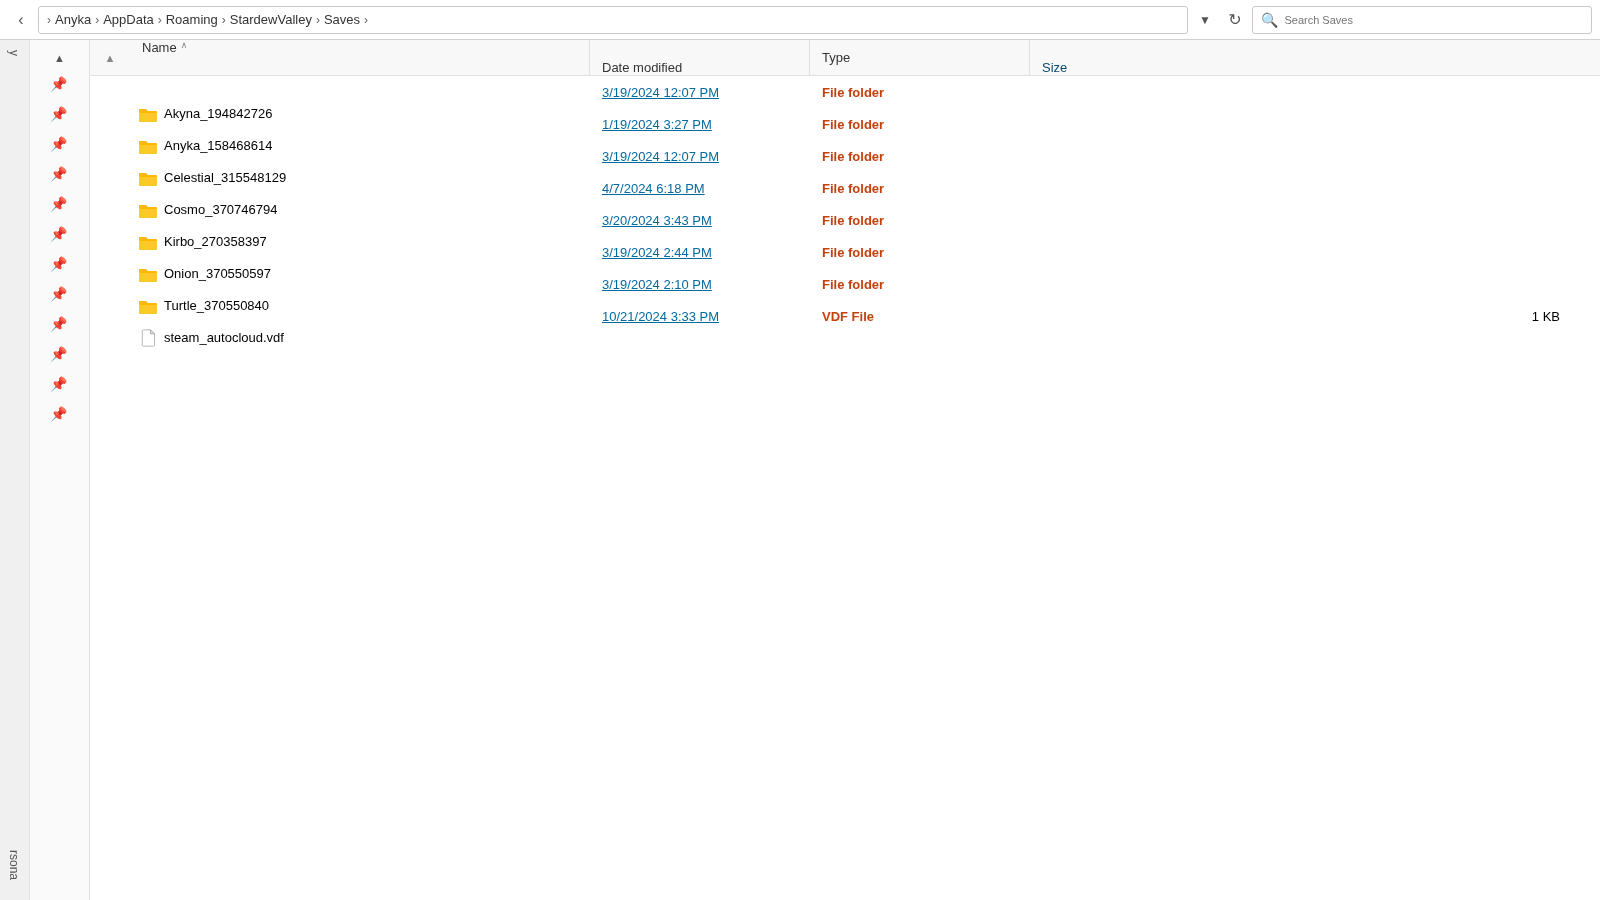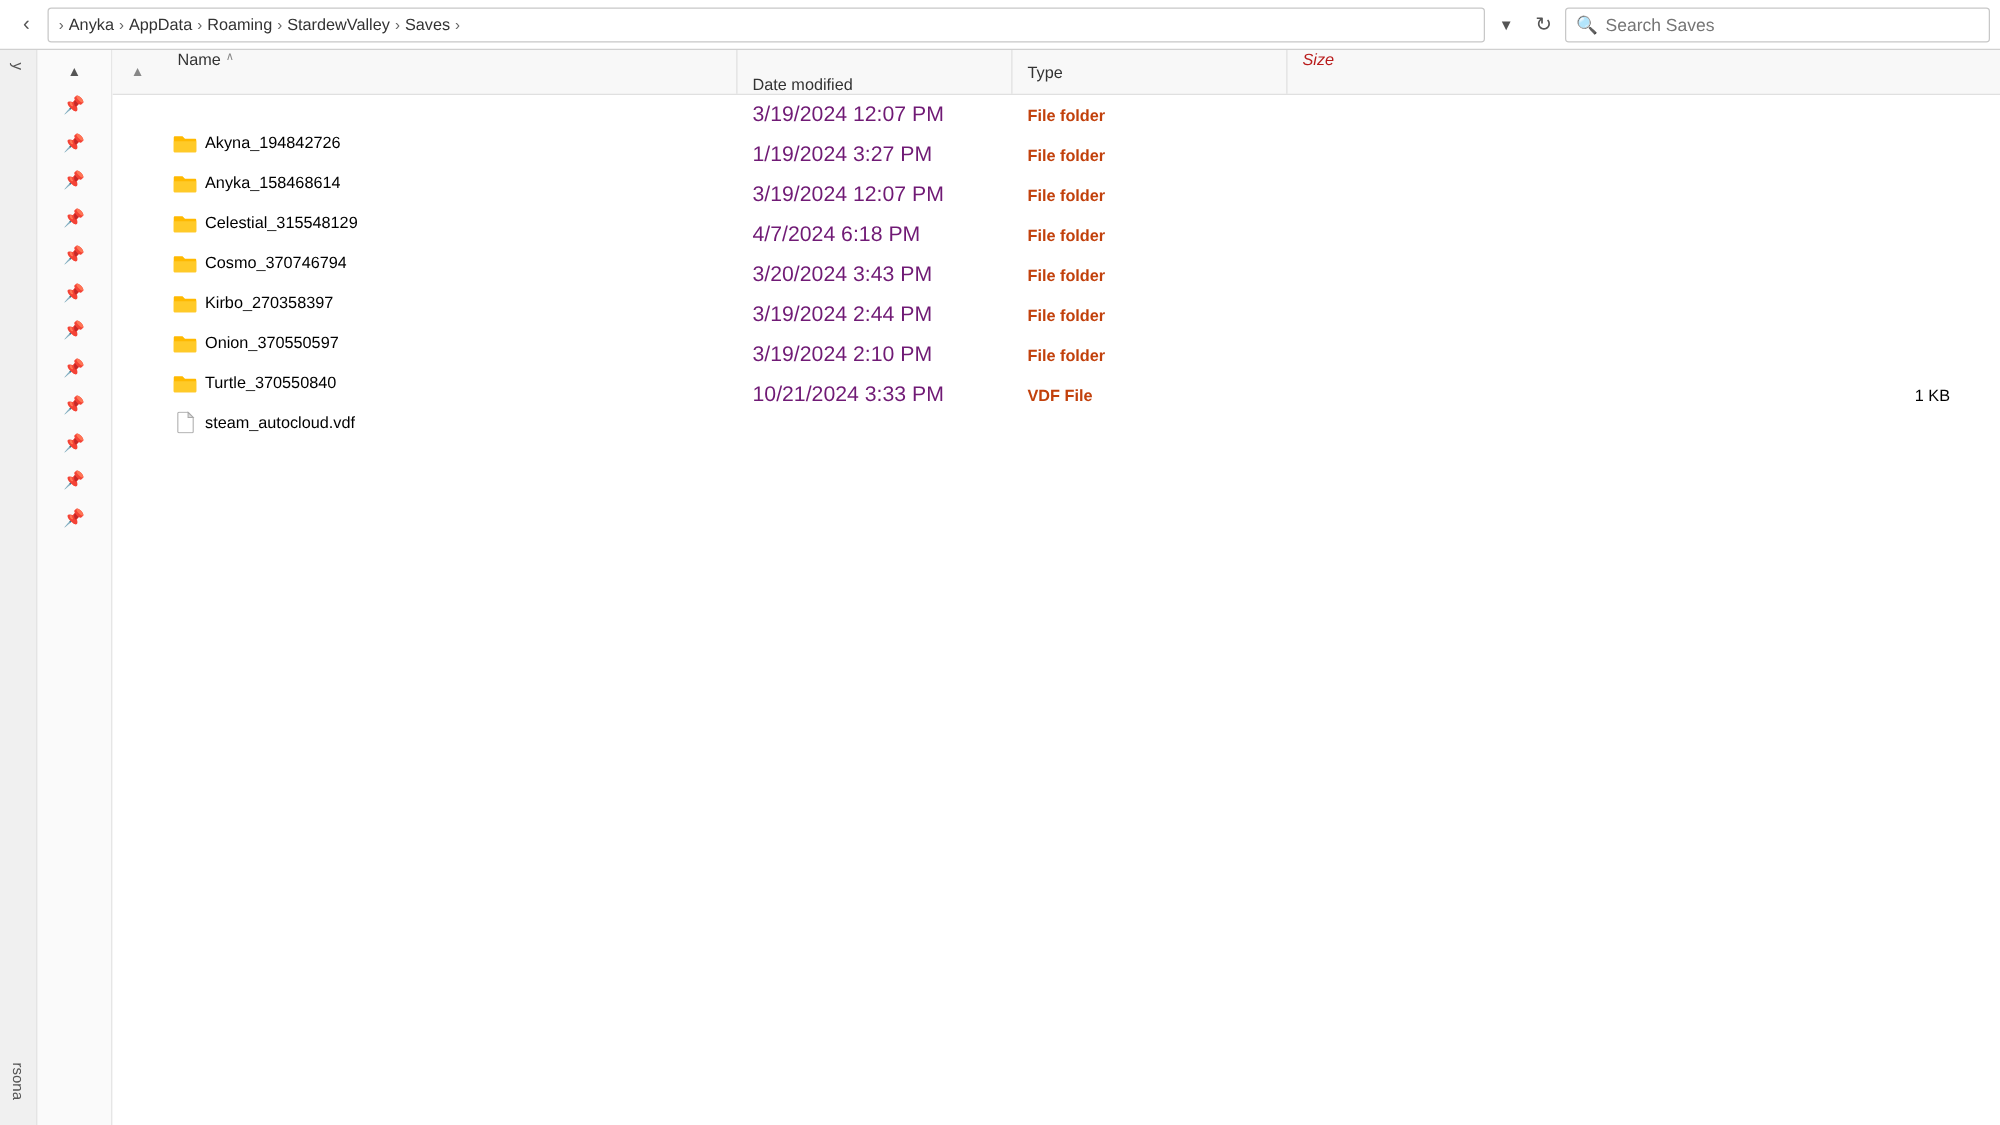--- a/index.html
+++ b/index.html
@@ -73,21 +73,21 @@
       border: 1px solid #c8c8c8;
       border-radius: 3px;
       height: 28px;
       padding: 0 8px;
       width: 340px;
       gap: 6px;
     }
     .search-box input {
       border: none;
       outline: none;
-      font-size: 14px;
+      font-size: 11px;
       color: #b91c1c;
       background: transparent;
       flex: 1;
     }
     .search-icon-box {
       color: #888;
       font-size: 14px;
     }
 
     
@@ -190,25 +190,24 @@
       align-items: center;
       color: #333;
       cursor: pointer;
       height: 100%;
       border-right: 1px solid #e0e0e0;
     }
     .col-size {
       flex: 1;
       padding: 0 12px;
       display: flex;
-      align-items: flex-start;
-      color: #b91c1c;
+      align-items: flex-end;
+      color: #0c4a6e;
       cursor: pointer;
       height: 100%;
-      font-style: italic;
     }
     .sort-indicator {
       font-size: 9px;
       color: #888;
     }
 
     
     .file-list {
       flex: 1;
       overflow-y: auto;
@@ -249,23 +248,24 @@
     .row-name-text {
       font-size: 13px;
       color: #000;
       white-space: nowrap;
       overflow: hidden;
       text-overflow: ellipsis;
     }
     .row-date-cell {
       flex: 0 0 220px;
       padding: 0 12px;
-      font-size: 17px;
-      color: #701a75;
+      font-size: 13px;
+      color: #0369a1;
       white-space: nowrap;
+      text-decoration: underline;
     }
     .row-type-cell {
       flex: 0 0 220px;
       padding: 0 12px;
       font-size: 13px;
       color: #c2410c;
       font-weight: bold;
     }
     .row-size-cell {
       flex: 1;

